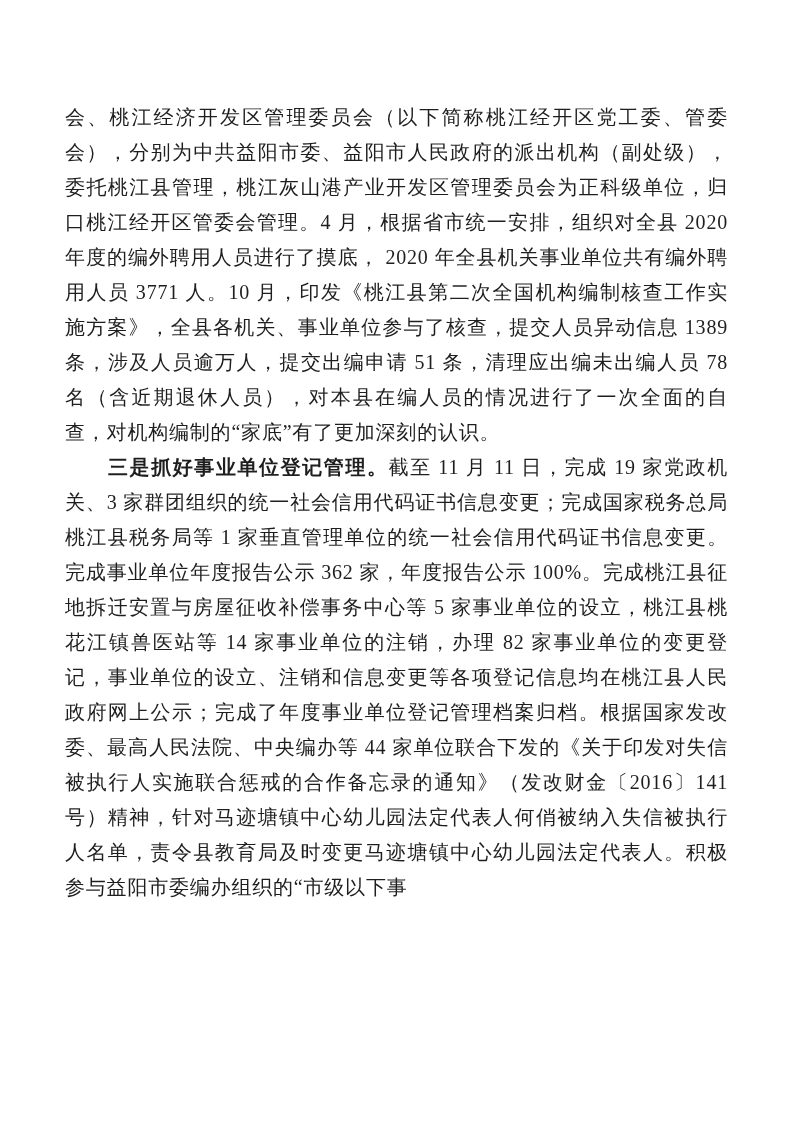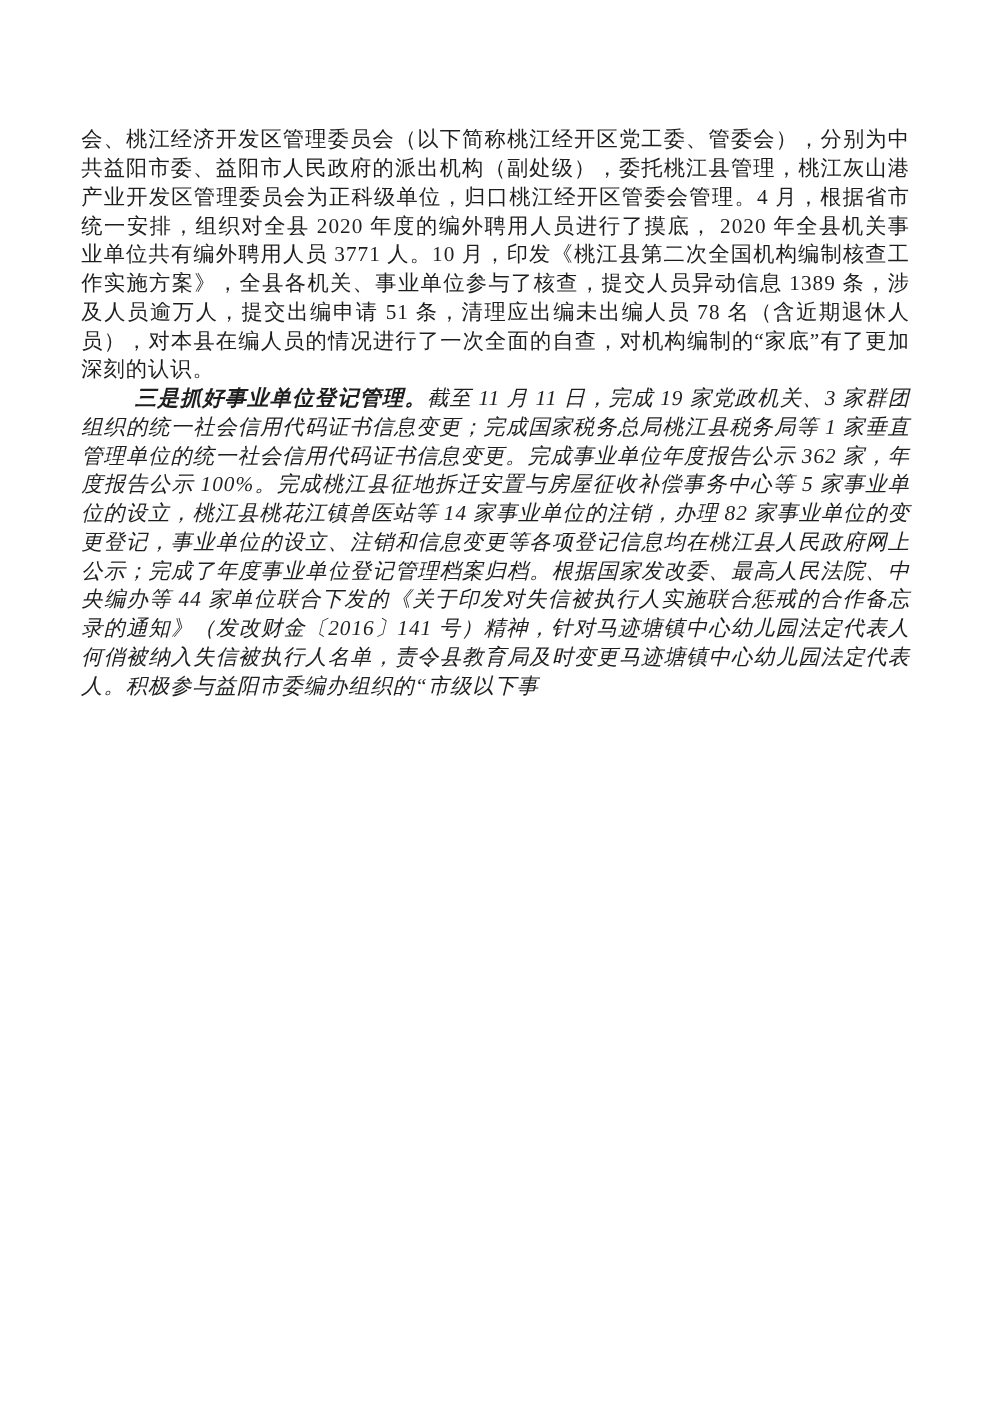--- a/index.html
+++ b/index.html
@@ -14,30 +14,29 @@
     margin: 0;
     background: #ffffff;
     box-sizing: border-box;
     padding: 100px 65px 96px 65px;
     overflow: hidden;
     font-family: "Liberation Serif", "DejaVu Serif", serif;
     color: #1e1e1e;
   }
   .para {
     margin: 0;
-    font-size: 17px;
-    line-height: 23px;
+    font-size: 20px;
+    line-height: 35px;
     letter-spacing: 0.8px;
     text-align: justify;
     word-break: break-all;
     color: #1e1e1e;
   }
   .para.indent {
     text-indent: 43px;
-    font-style: italic;
   }
   .run-bold {
     font-weight: bold;
   }
 </style>
 </head>
 <body>
 
 <div class="page">
   <p class="para">

